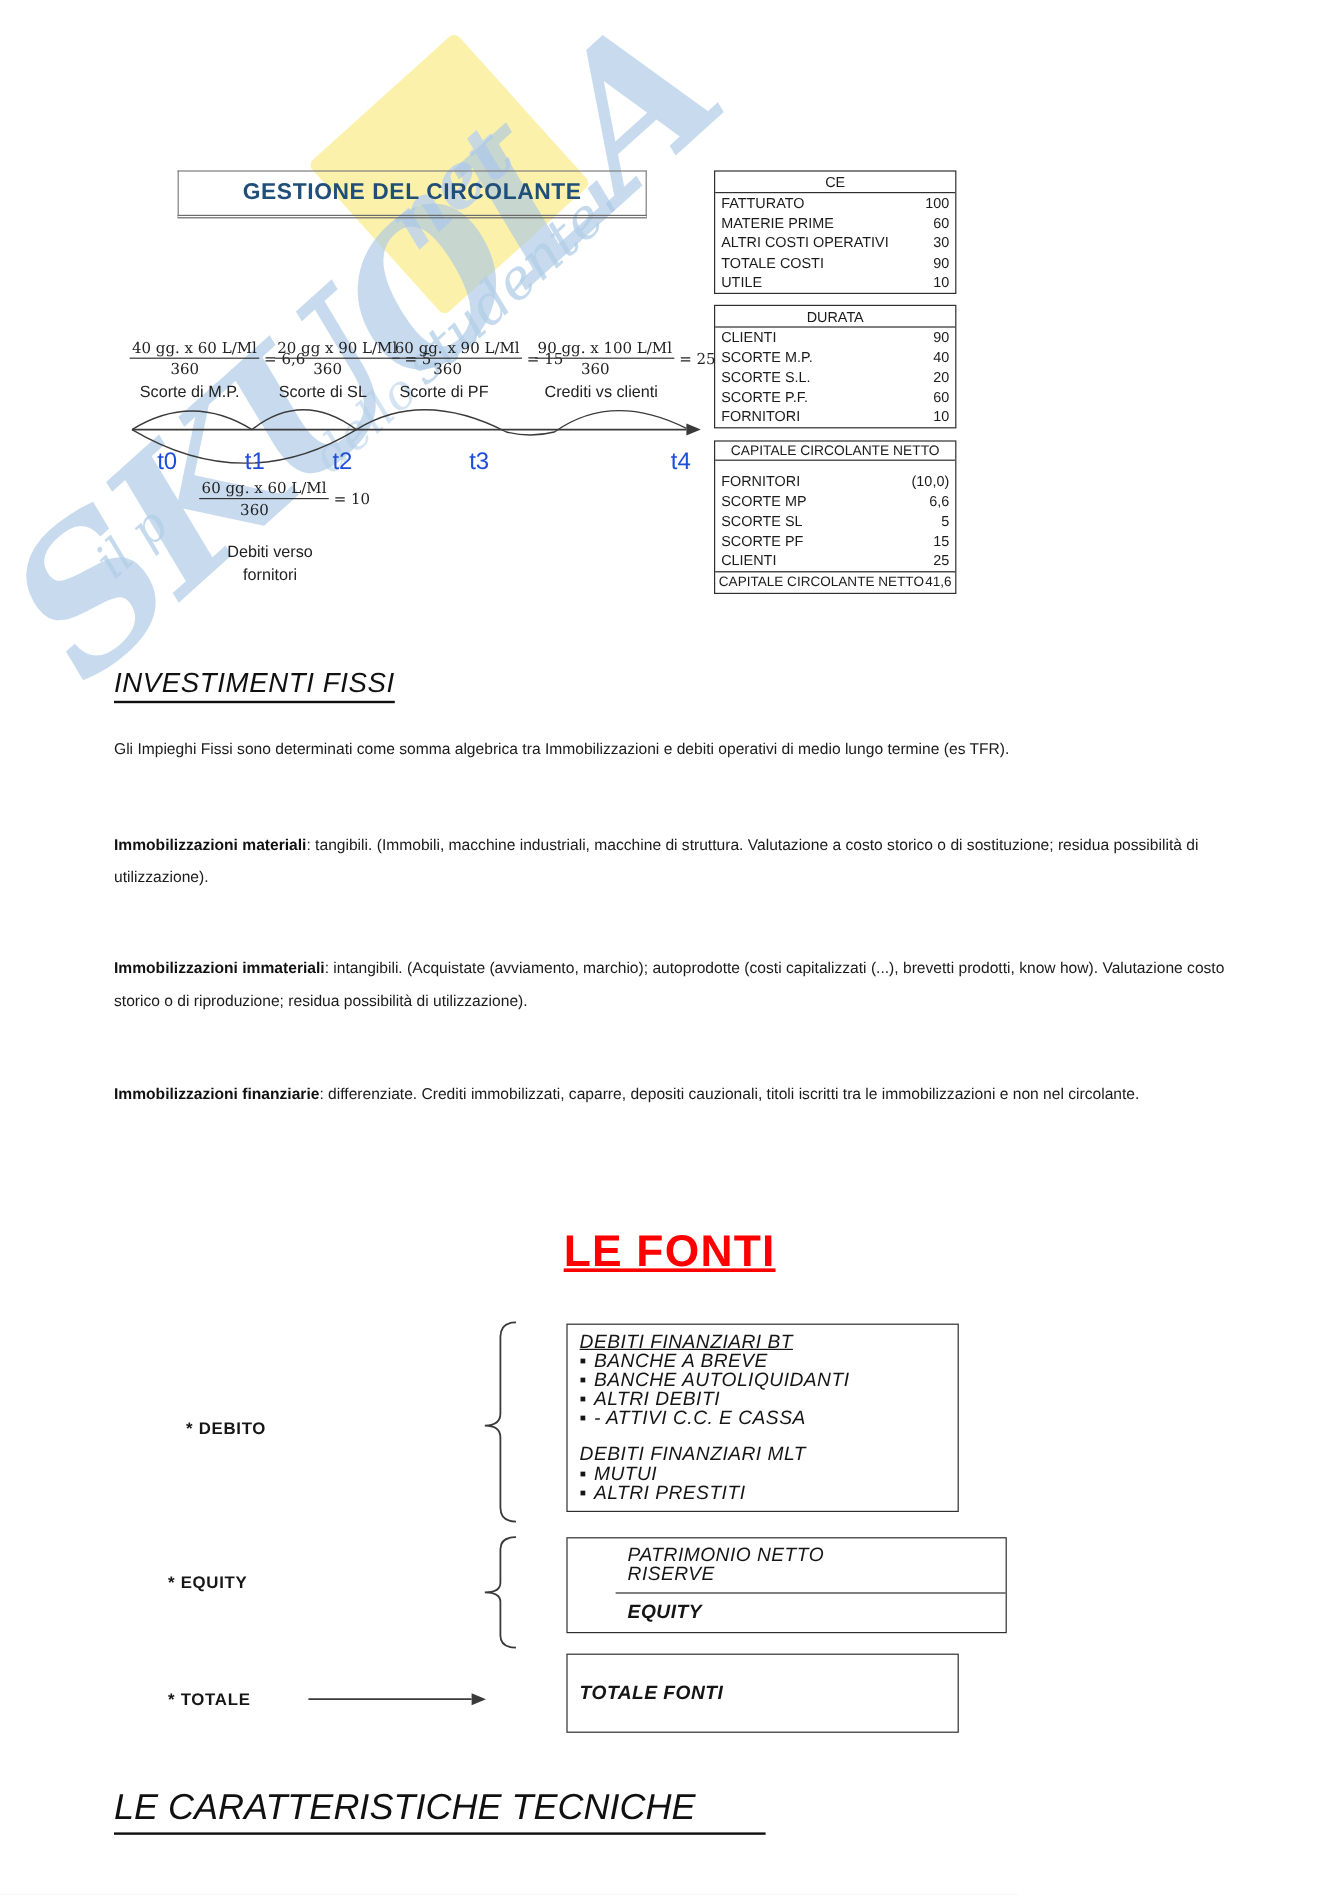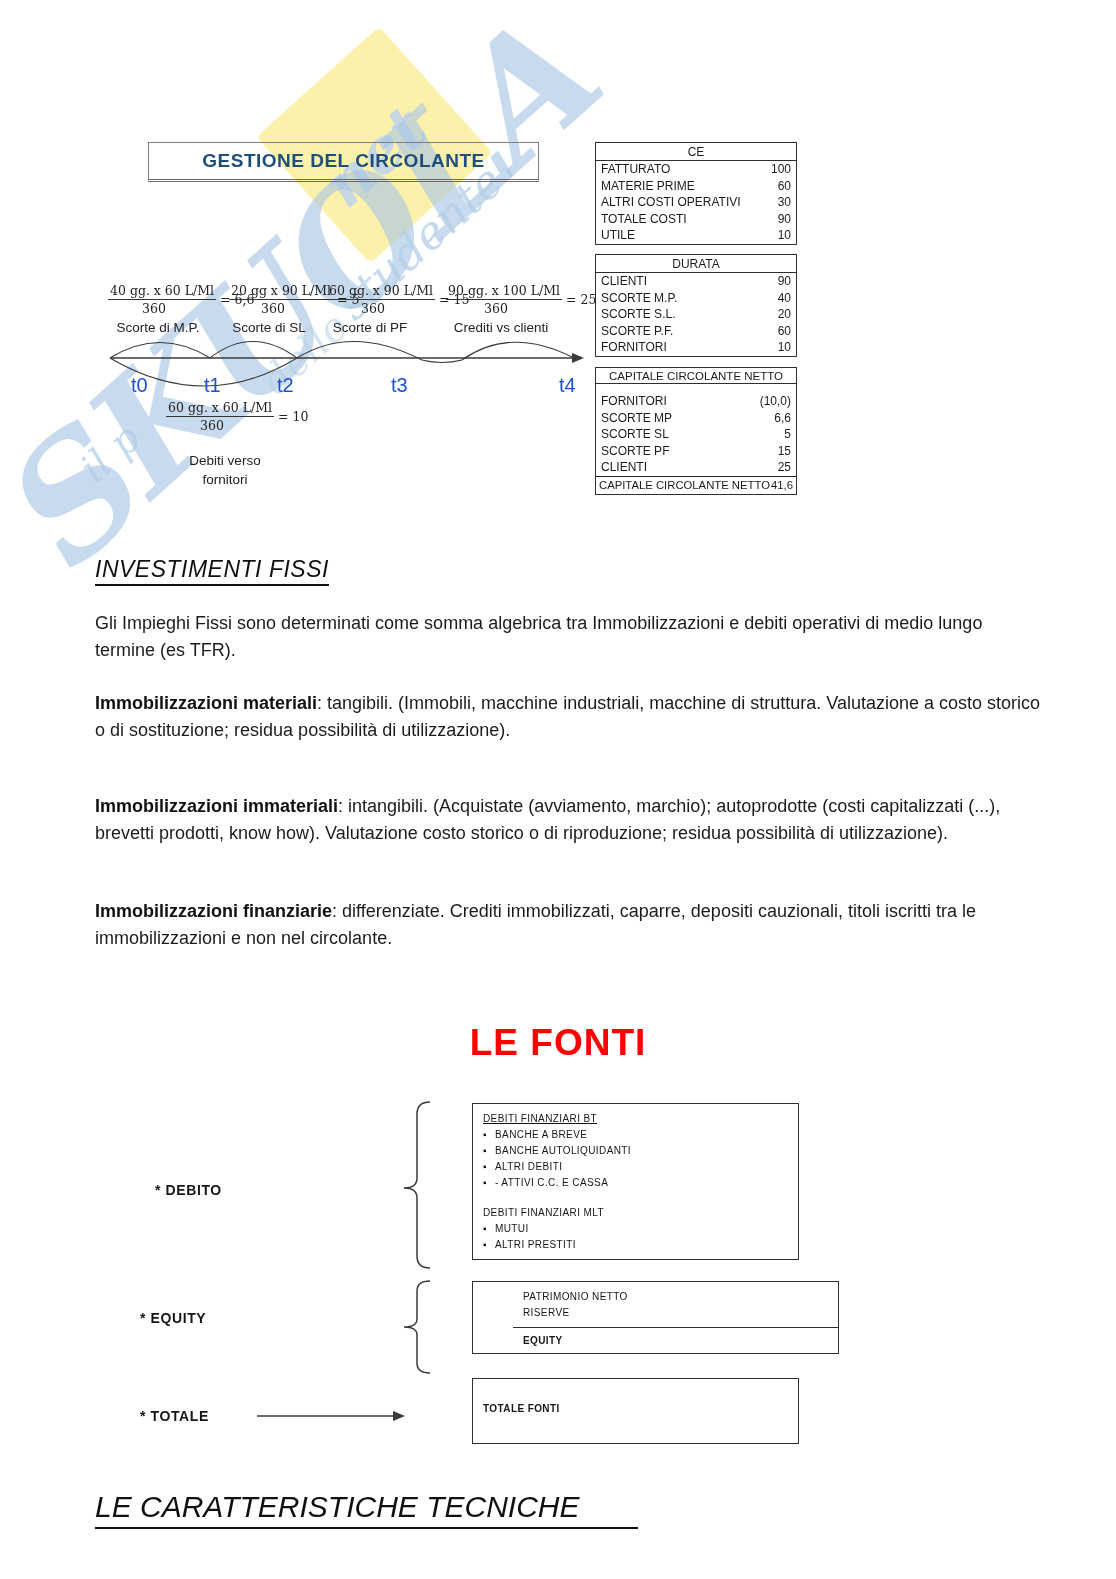--- a/index.html
+++ b/index.html
@@ -46,29 +46,29 @@
   .frac .num{display:block;border-bottom:1px solid #333;padding:0 2px 1px;white-space:nowrap;margin-left:16px;}
   .frac .den{display:block;padding-top:1px;}
   .res{margin-left:4px;white-space:nowrap;}
   .flabel{margin-top:4px;font-size:13.5px;color:#222;}
 
   .tick{position:absolute;font-size:20px;color:#1d4ed8;}
 
   
   .h-ital{font-style:italic;font-size:23px;color:#101010;letter-spacing:.5px;}
   .h-ital .ul{border-bottom:2px solid #101010;padding-bottom:2px;}
-  .para{width:948px;font-size:18px;line-height:27px;color:#1b1b1b;}
+  .para{width:948px;font-size:13px;line-height:27px;color:#1b1b1b;}
   .para b{font-weight:bold;color:#111;}
 
   
   #fonti-h{left:0;top:1022px;width:100%;text-align:center;font-size:37px;
            font-weight:800;letter-spacing:1px;}
   .flabelL{font-size:14px;font-weight:bold;letter-spacing:.6px;color:#161616;}
   .fbox{border:1.2px solid #2f2f2f;background:transparent;width:325px;
-        font-size:10px;letter-spacing:.4px;color:#151515;}
+        font-size:16px;letter-spacing:.4px;color:#151515;font-style:italic;}
   .fbox .body{padding:7px 10px 6px;}
   .fbox .line{line-height:16px;white-space:nowrap;}
   .fbox .tt{text-decoration:underline;}
   .fbox .sp{height:14px;}
   .fbox .ft{border-top:1.2px solid #2f2f2f;padding:7px 10px;font-weight:bold;}
   .blt{display:inline-block;width:12px;}
 
   svg{display:block;}
 
   #bottom-h{left:95px;top:1490px;font-style:italic;font-size:30px;color:#101010;}
@@ -241,21 +241,21 @@
   <div class="abs z para" style="left:95px;top:793px;">
     <b>Immobilizzazioni immateriali</b><span>: intangibili. (Acquistate (avviamento, marchio); autoprodotte (costi capitalizzati (...), brevetti prodotti, know how). Valutazione costo storico o di riproduzione; residua possibilità di utilizzazione).</span>
   </div>
   <div class="abs z para" style="left:95px;top:690px;">
     <b>Immobilizzazioni materiali</b><span>: tangibili. (Immobili, macchine industriali, macchine di struttura. Valutazione a costo storico o di sostituzione; residua possibilità di utilizzazione).</span>
   </div>
   <div class="abs z para" style="left:95px;top:898px;">
     <b>Immobilizzazioni finanziarie</b><span>: differenziate. Crediti immobilizzati, caparre, depositi cauzionali, titoli iscritti tra le immobilizzazioni e non nel circolante.</span>
   </div>
 
-  <div id="fonti-h" class="abs z" style="color:#ff0000;">LE FONTI</div>
+  <div id="fonti-h" class="abs z" style="color:#ff0000;text-decoration:underline;">LE FONTI</div>
 
   <div class="abs z flabelL" style="left:155px;top:1182px;">* DEBITO</div>
   <div class="abs z flabelL" style="left:140px;top:1310px;">* EQUITY</div>
   <div class="abs z flabelL" style="left:140px;top:1408px;">* TOTALE</div>
 
   <svg class="abs z" style="left:398px;top:1098px;" width="36" height="174" viewBox="0 0 36 174">
     <path d="M32,4 Q19,4 19,16 L19,80 Q19,90 6,90 Q19,90 19,100 L19,158 Q19,170 32,170" fill="none" stroke="#3a3a3a" stroke-width="1.5"></path>
   </svg>
   <svg class="abs z" style="left:398px;top:1278px;" width="36" height="98" viewBox="0 0 36 98">
     <path d="M32,3 Q19,3 19,13 L19,41 Q19,49 6,49 Q19,49 19,57 L19,85 Q19,95 32,95" fill="none" stroke="#3a3a3a" stroke-width="1.5"></path>

